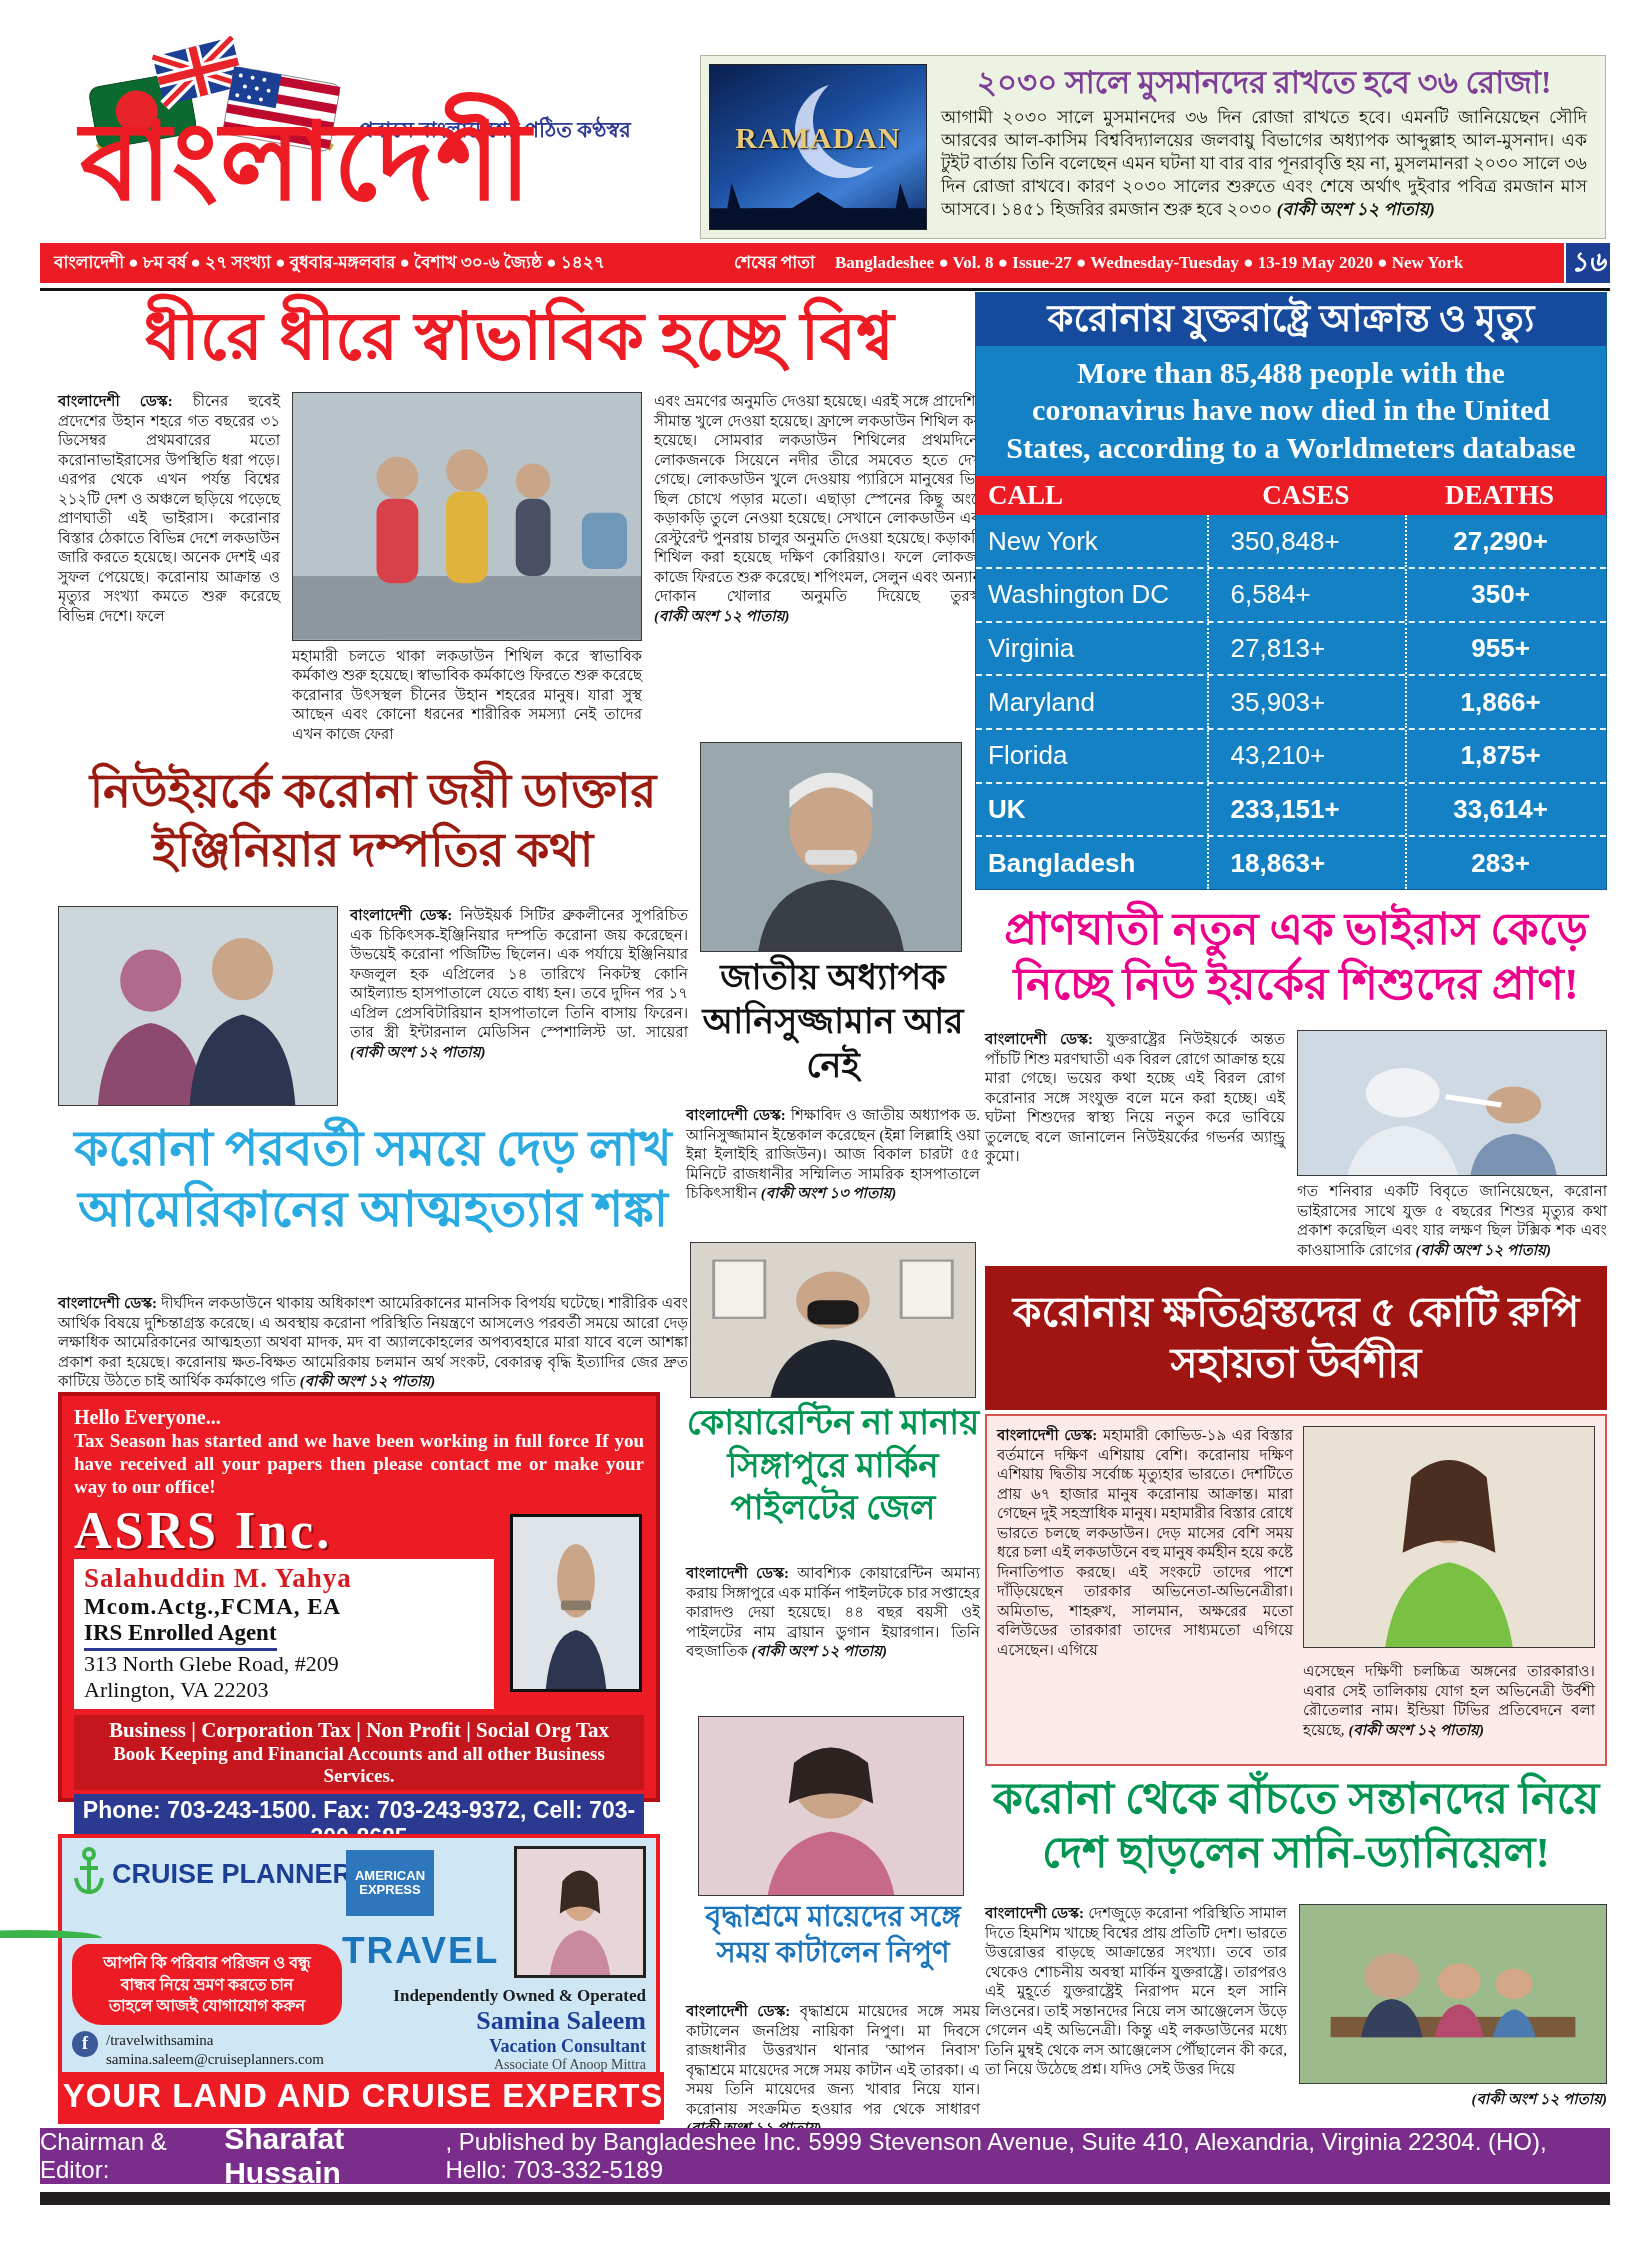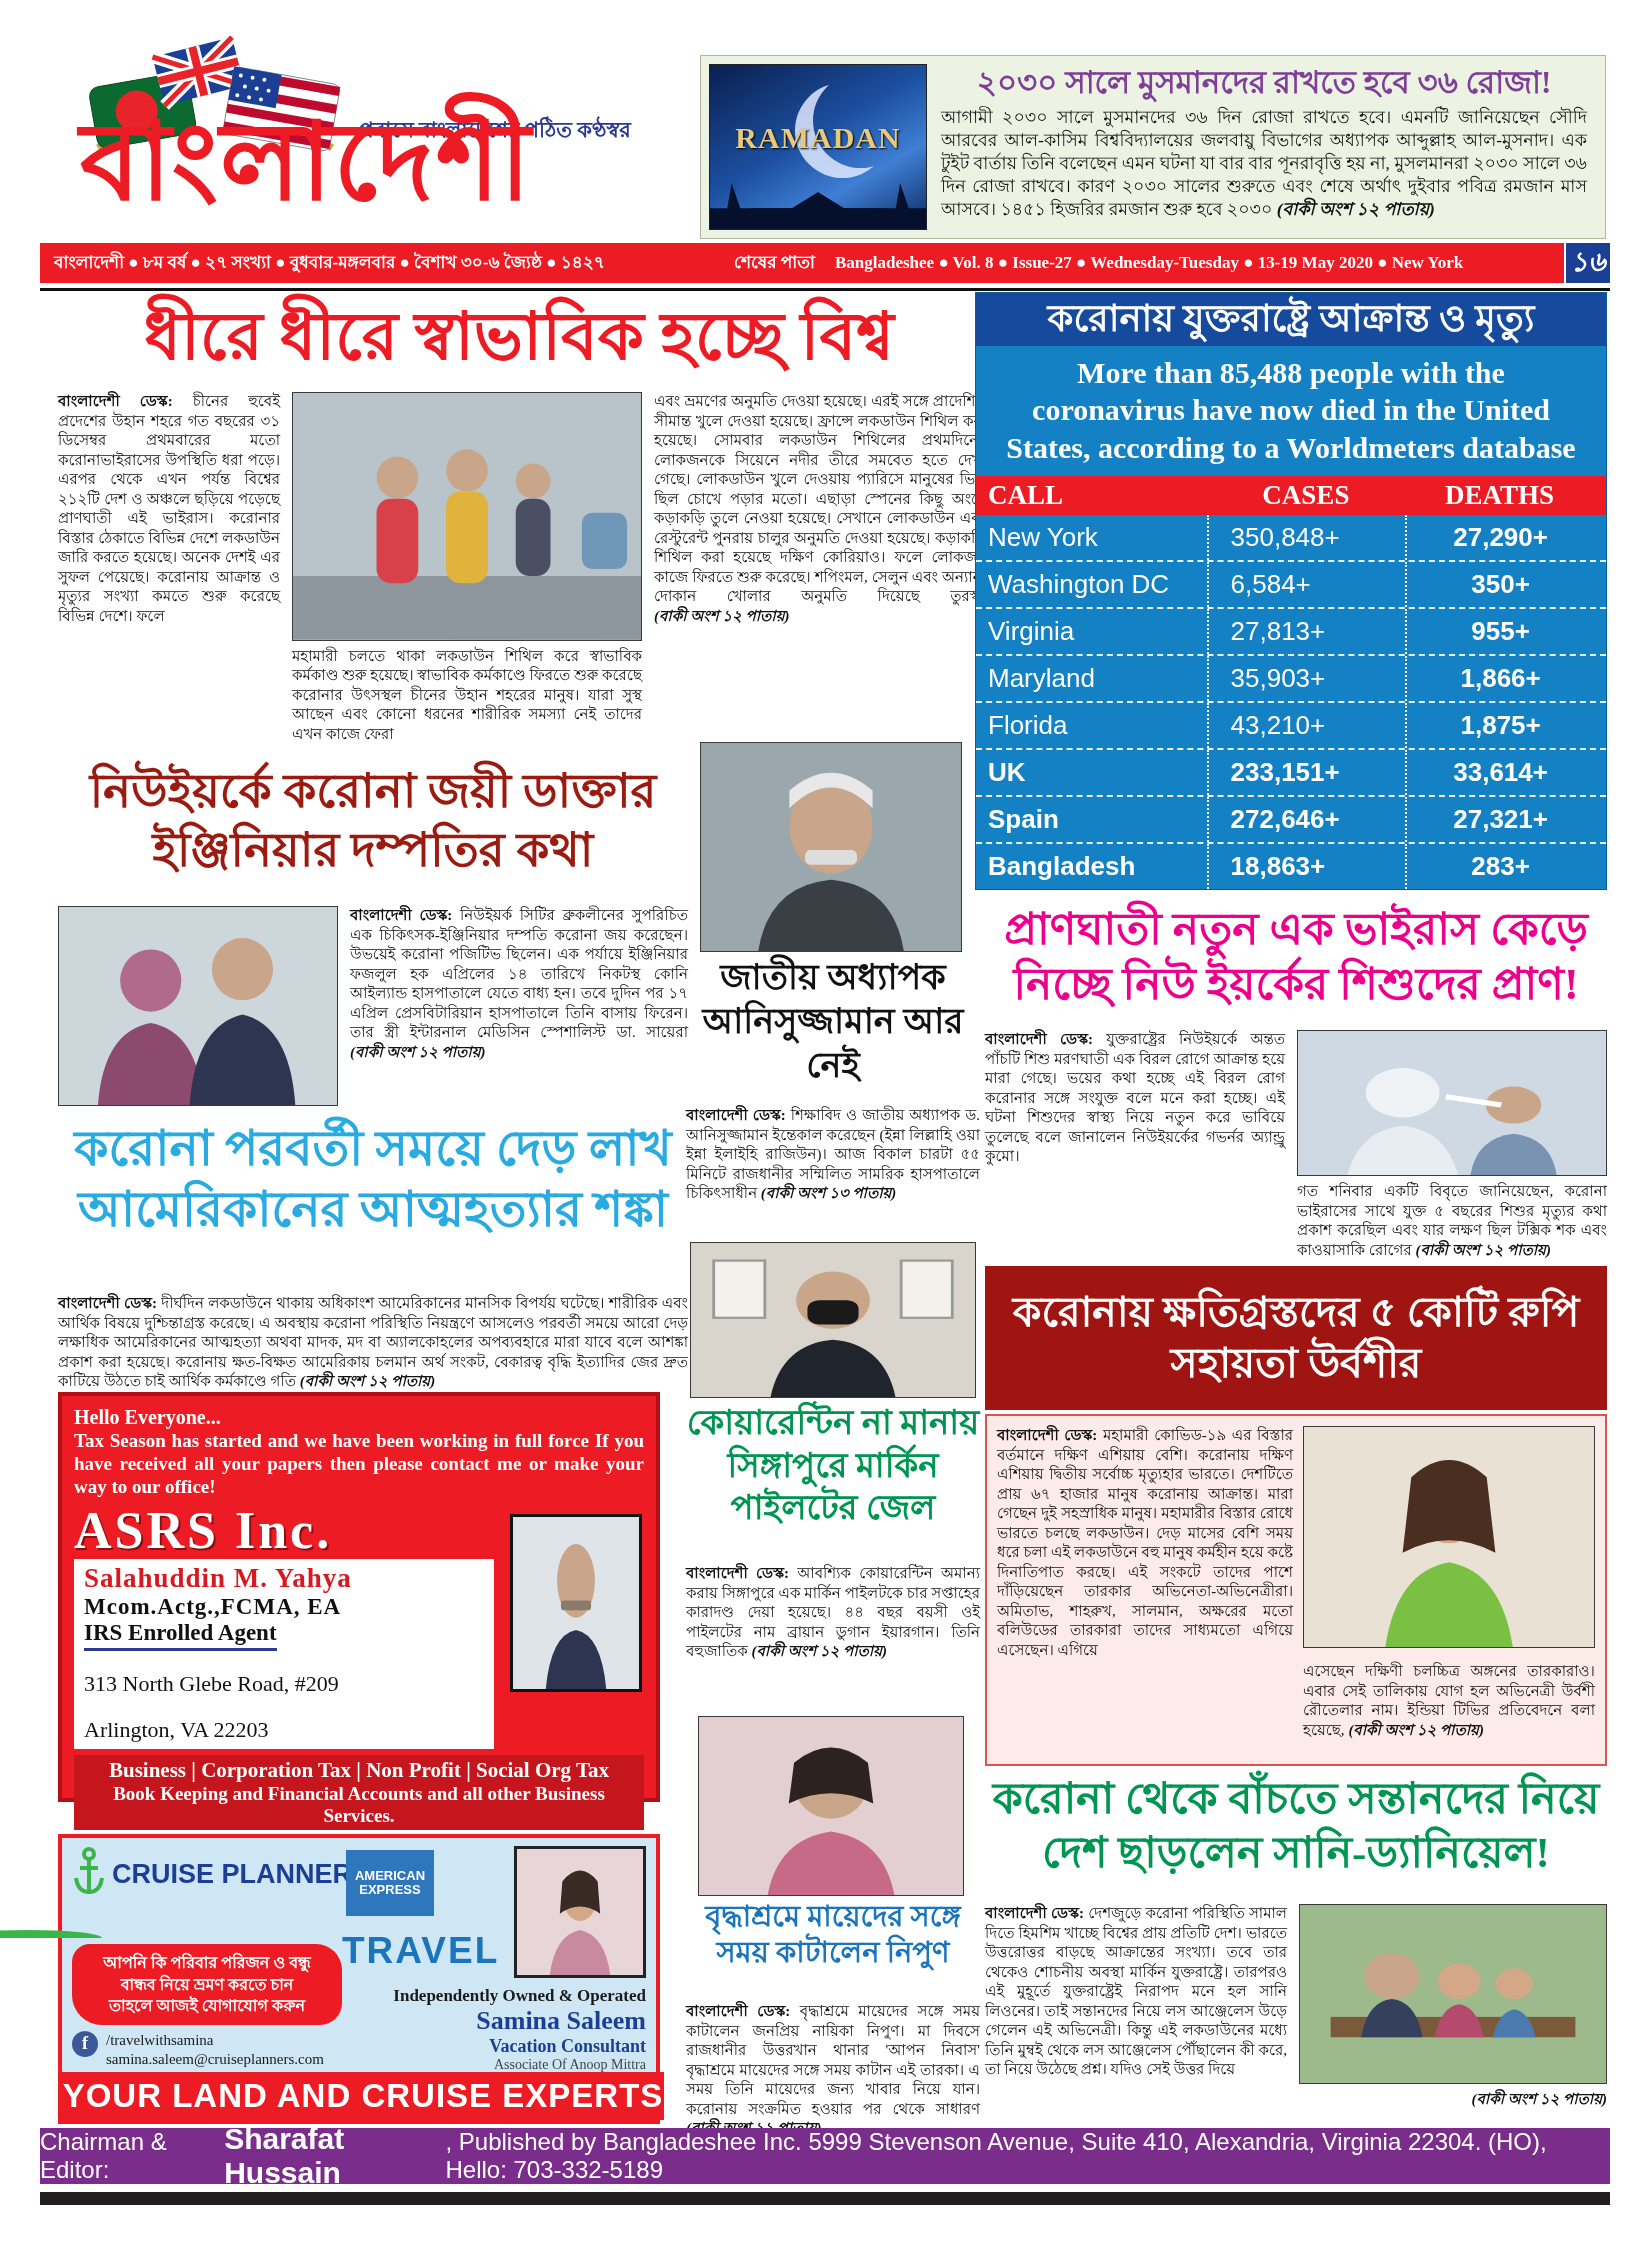--- a/index.html
+++ b/index.html
@@ -87,21 +87,21 @@
 .sunny-right{flex:1;display:flex;flex-direction:column;gap:6px}
 
 .asrs{left:58px;top:1392px;width:602px;height:410px;background:#ed1c24;border:4px solid #b30f14;padding:10px 12px;color:#fff}
 .asrs .greet{font-size:20px;font-weight:bold}
 .asrs .msg{font-size:19px;font-weight:bold;line-height:1.22;text-align:justify}
 .asrs .brand{font-size:52px;font-weight:bold;letter-spacing:3px;line-height:1;margin:6px 0 2px;color:#fff;text-shadow:2px 2px 0 #8d0e10}
 .asrs .panel{background:#fff;color:#111;padding:4px 10px 6px;margin-right:150px}
 .asrs .nm{color:#d71920;font-size:27px;font-weight:bold;letter-spacing:1px}
 .asrs .cred{font-size:23px;font-weight:bold;letter-spacing:1px}
 .asrs .role{font-size:23px;font-weight:bold;border-bottom:3px solid #2b3990;display:inline-block;padding-bottom:2px}
-.asrs .addr{font-size:22px;line-height:1.2;margin-top:20px}
+.asrs .addr{font-size:22px;line-height:1.2;margin-top:0}
 .asrs-photo{position:absolute;right:14px;top:118px;width:132px;height:178px;border:3px solid #111}
 .asrs .strip1{background:#c4161c;margin-top:6px;padding:3px 6px;text-align:center}
 .asrs .s1a{font-size:21px;font-weight:bold}
 .asrs .s1b{font-size:19px;font-weight:bold}
 .asrs .strip2{background:#2b3990;margin-top:4px;padding:3px 6px;text-align:center}
 .asrs .s2a{font-size:23px;font-weight:bold;font-family:"Liberation Sans",sans-serif}
 .asrs .s2b{font-size:20px}
 .asrs .strip3{background:#fff;color:#d71920;margin-top:4px;padding:2px 6px;text-align:center;font-size:26px;font-weight:bold;line-height:1.15}
 
 .cruise{left:58px;top:1834px;width:602px;height:290px;background:#cfe7f5;border:4px solid #ed1c24;position:absolute;padding:8px 10px 0}
@@ -260,25 +260,20 @@
           <div class="td1">Florida</div>
           <div class="td2">43,210+</div>
           <div class="td3">1,875+</div>
         </div>
       <div class="trow bold">
           <div class="td1">UK</div>
           <div class="td2">233,151+</div>
           <div class="td3">33,614+</div>
         </div>
       <div class="trow bold">
-          <div class="td1">Spain</div>
-          <div class="td2">272,646+</div>
-          <div class="td3">27,321+</div>
-        </div>
-      <div class="trow bold">
           <div class="td1">Bangladesh</div>
           <div class="td2">18,863+</div>
           <div class="td3">283+</div>
         </div>
     </div>
   </div>
 
   <div class="abs story2-head story-head h-maroon">নিউইয়র্কে করোনা জয়ী ডাক্তার ইঞ্জিনিয়ার দম্পতির কথা</div>
   <div class="abs story2-row">
     <div class="photo" style="width:280px;height:200px;flex:none">

